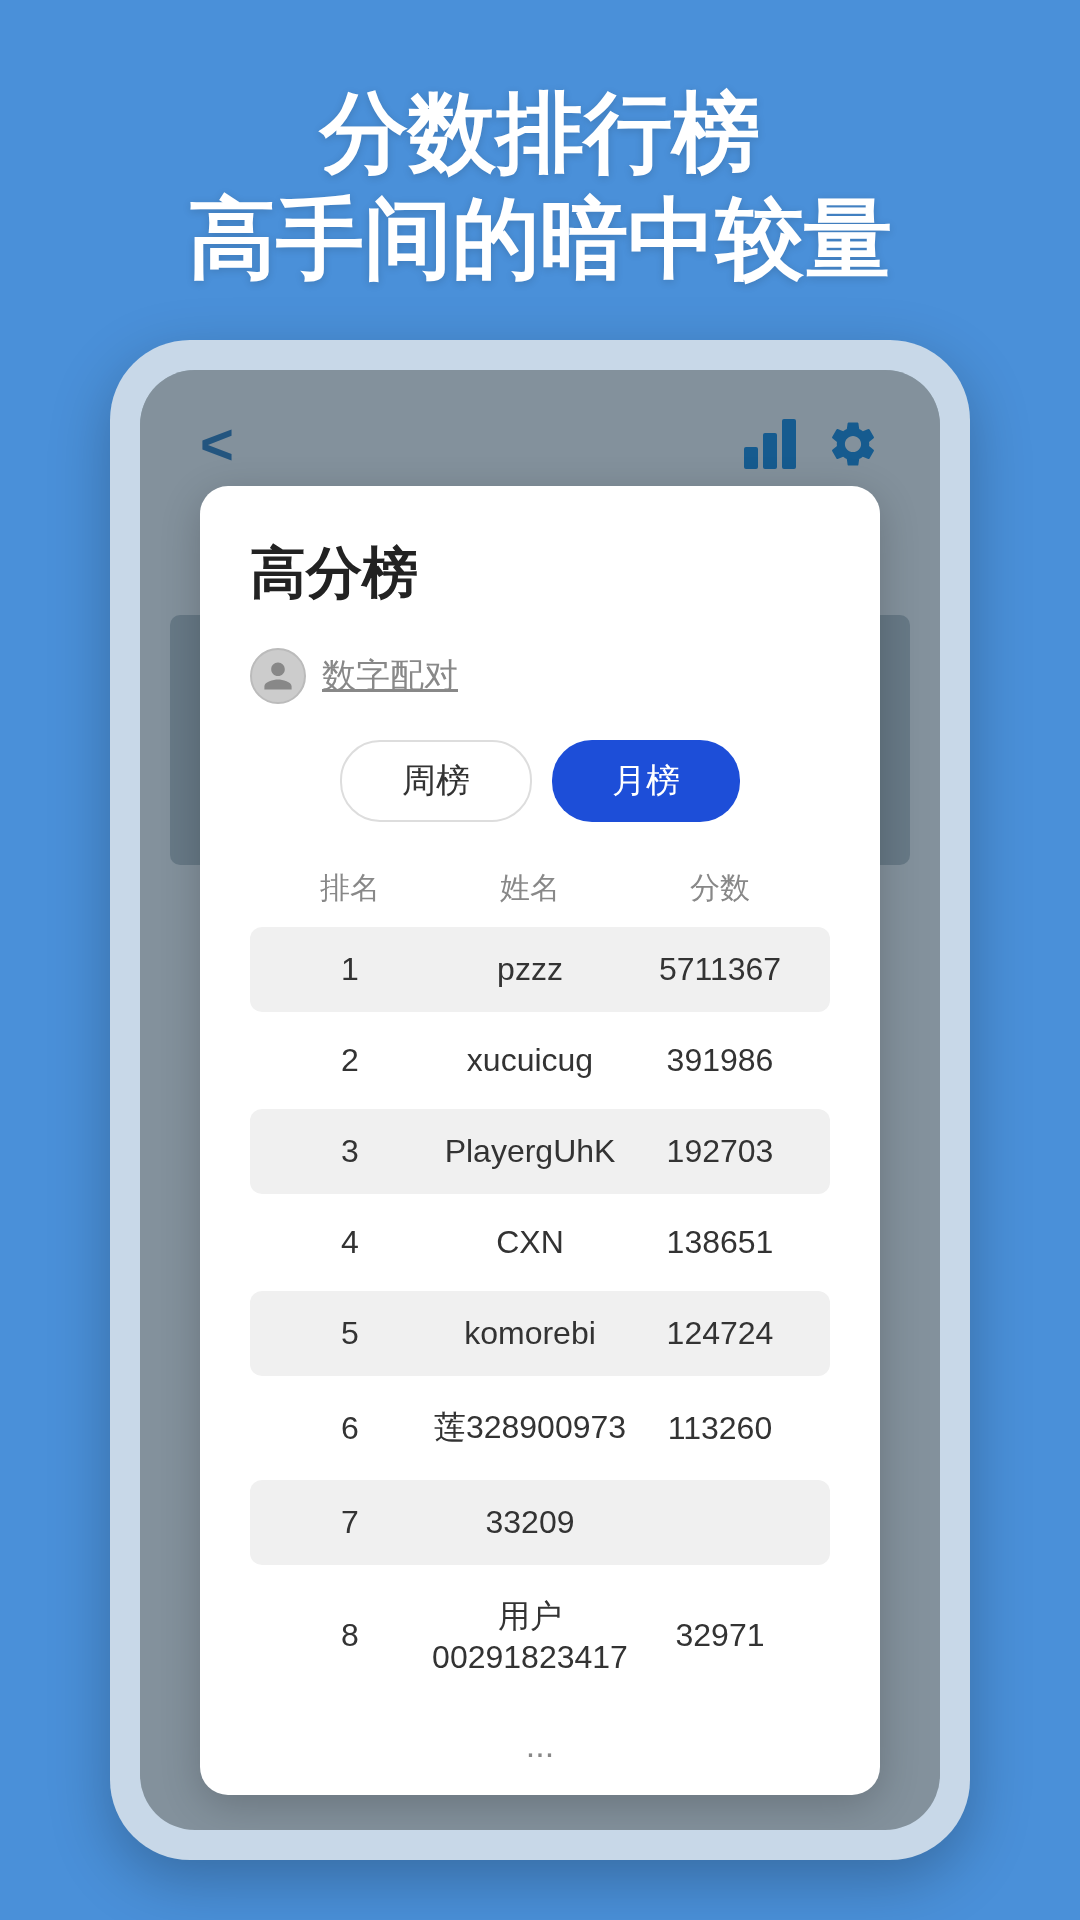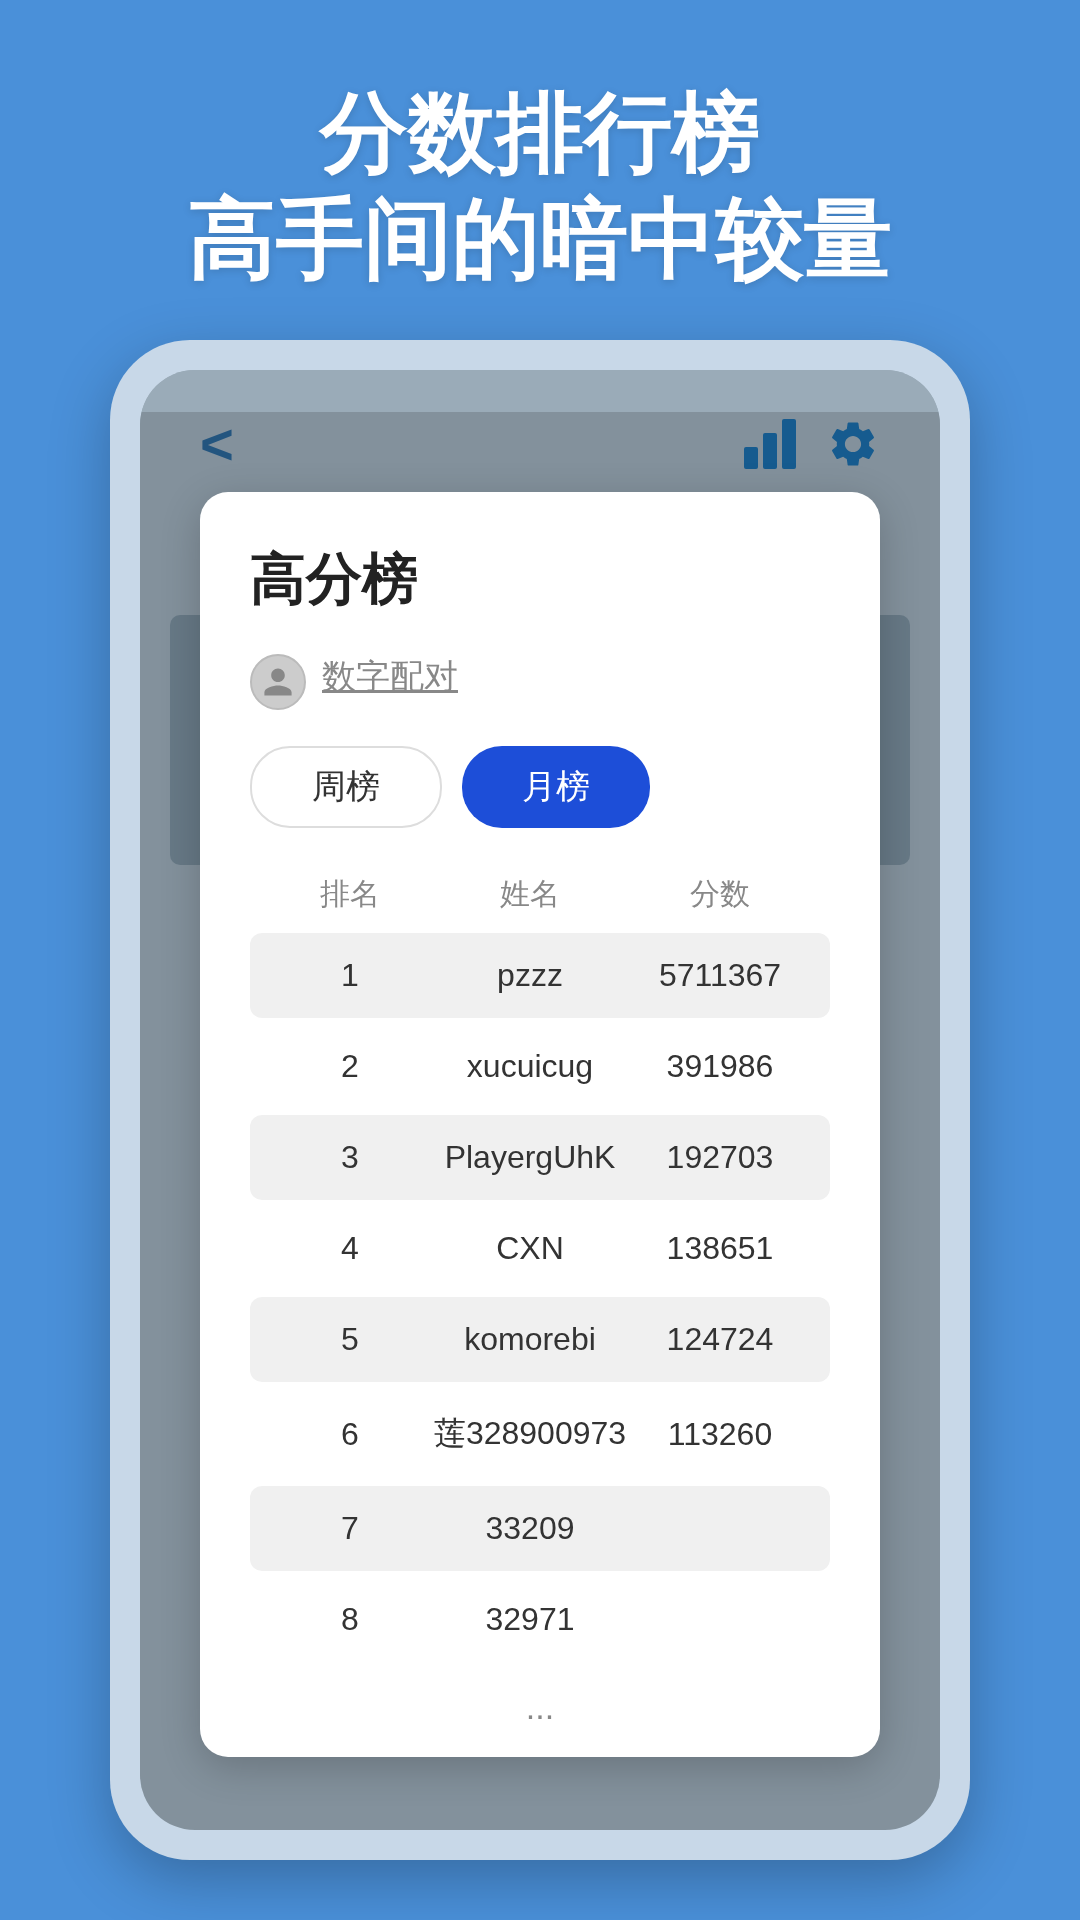--- a/index.html
+++ b/index.html
@@ -146,42 +146,42 @@
     }
 
     
     .modal-overlay {
       position: absolute;
       top: 0; left: 0; right: 0; bottom: 0;
       background: rgba(0,0,0,0.15);
       display: flex;
       align-items: flex-start;
       justify-content: center;
-      padding-top: 80px;
+      padding-top: 116px;
       z-index: 10;
-      margin-top: 42px;
     }
 
     .modal {
       background: white;
       border-radius: 28px;
       width: 680px;
       padding: 50px 50px 30px;
       box-shadow: 0 10px 40px rgba(0,0,0,0.2);
     }
 
     .modal-title {
       font-size: 56px;
       font-weight: bold;
       color: #222;
       margin-bottom: 36px;
     }
 
     .game-name-row {
       display: flex;
+      align-items: center;
       gap: 16px;
       margin-bottom: 36px;
     }
     .avatar-icon {
       width: 56px;
       height: 56px;
       border-radius: 50%;
       background: #ccc;
       display: flex;
       align-items: center;
@@ -194,21 +194,21 @@
       font-size: 34px;
       color: #888;
       text-decoration: underline;
     }
 
     
     .tab-row {
       display: flex;
       gap: 20px;
       margin-bottom: 36px;
-      justify-content: flex-start;
+      justify-content: center;
     }
     .tab-btn {
       padding: 16px 60px;
       border-radius: 40px;
       font-size: 34px;
       border: none;
       cursor: pointer;
       font-weight: 500;
     }
     .tab-btn.inactive {
@@ -369,20 +369,21 @@
       <div class="lb-cell">6</div>
       <div class="lb-cell">莲328900973</div>
       <div class="lb-cell">113260</div>
     </div>
             <div class="lb-row shaded">
       <div class="lb-cell">7</div>
       <div class="lb-cell">33209</div>
     </div>
             <div class="lb-row">
       <div class="lb-cell">8</div>
+      <div class="lb-cell">用户00291823417</div>
       <div class="lb-cell">32971</div>
     </div>
           </div>
 
         <div class="close-row">
           <span>...</span>
         </div>
       </div>
     </div>
 

